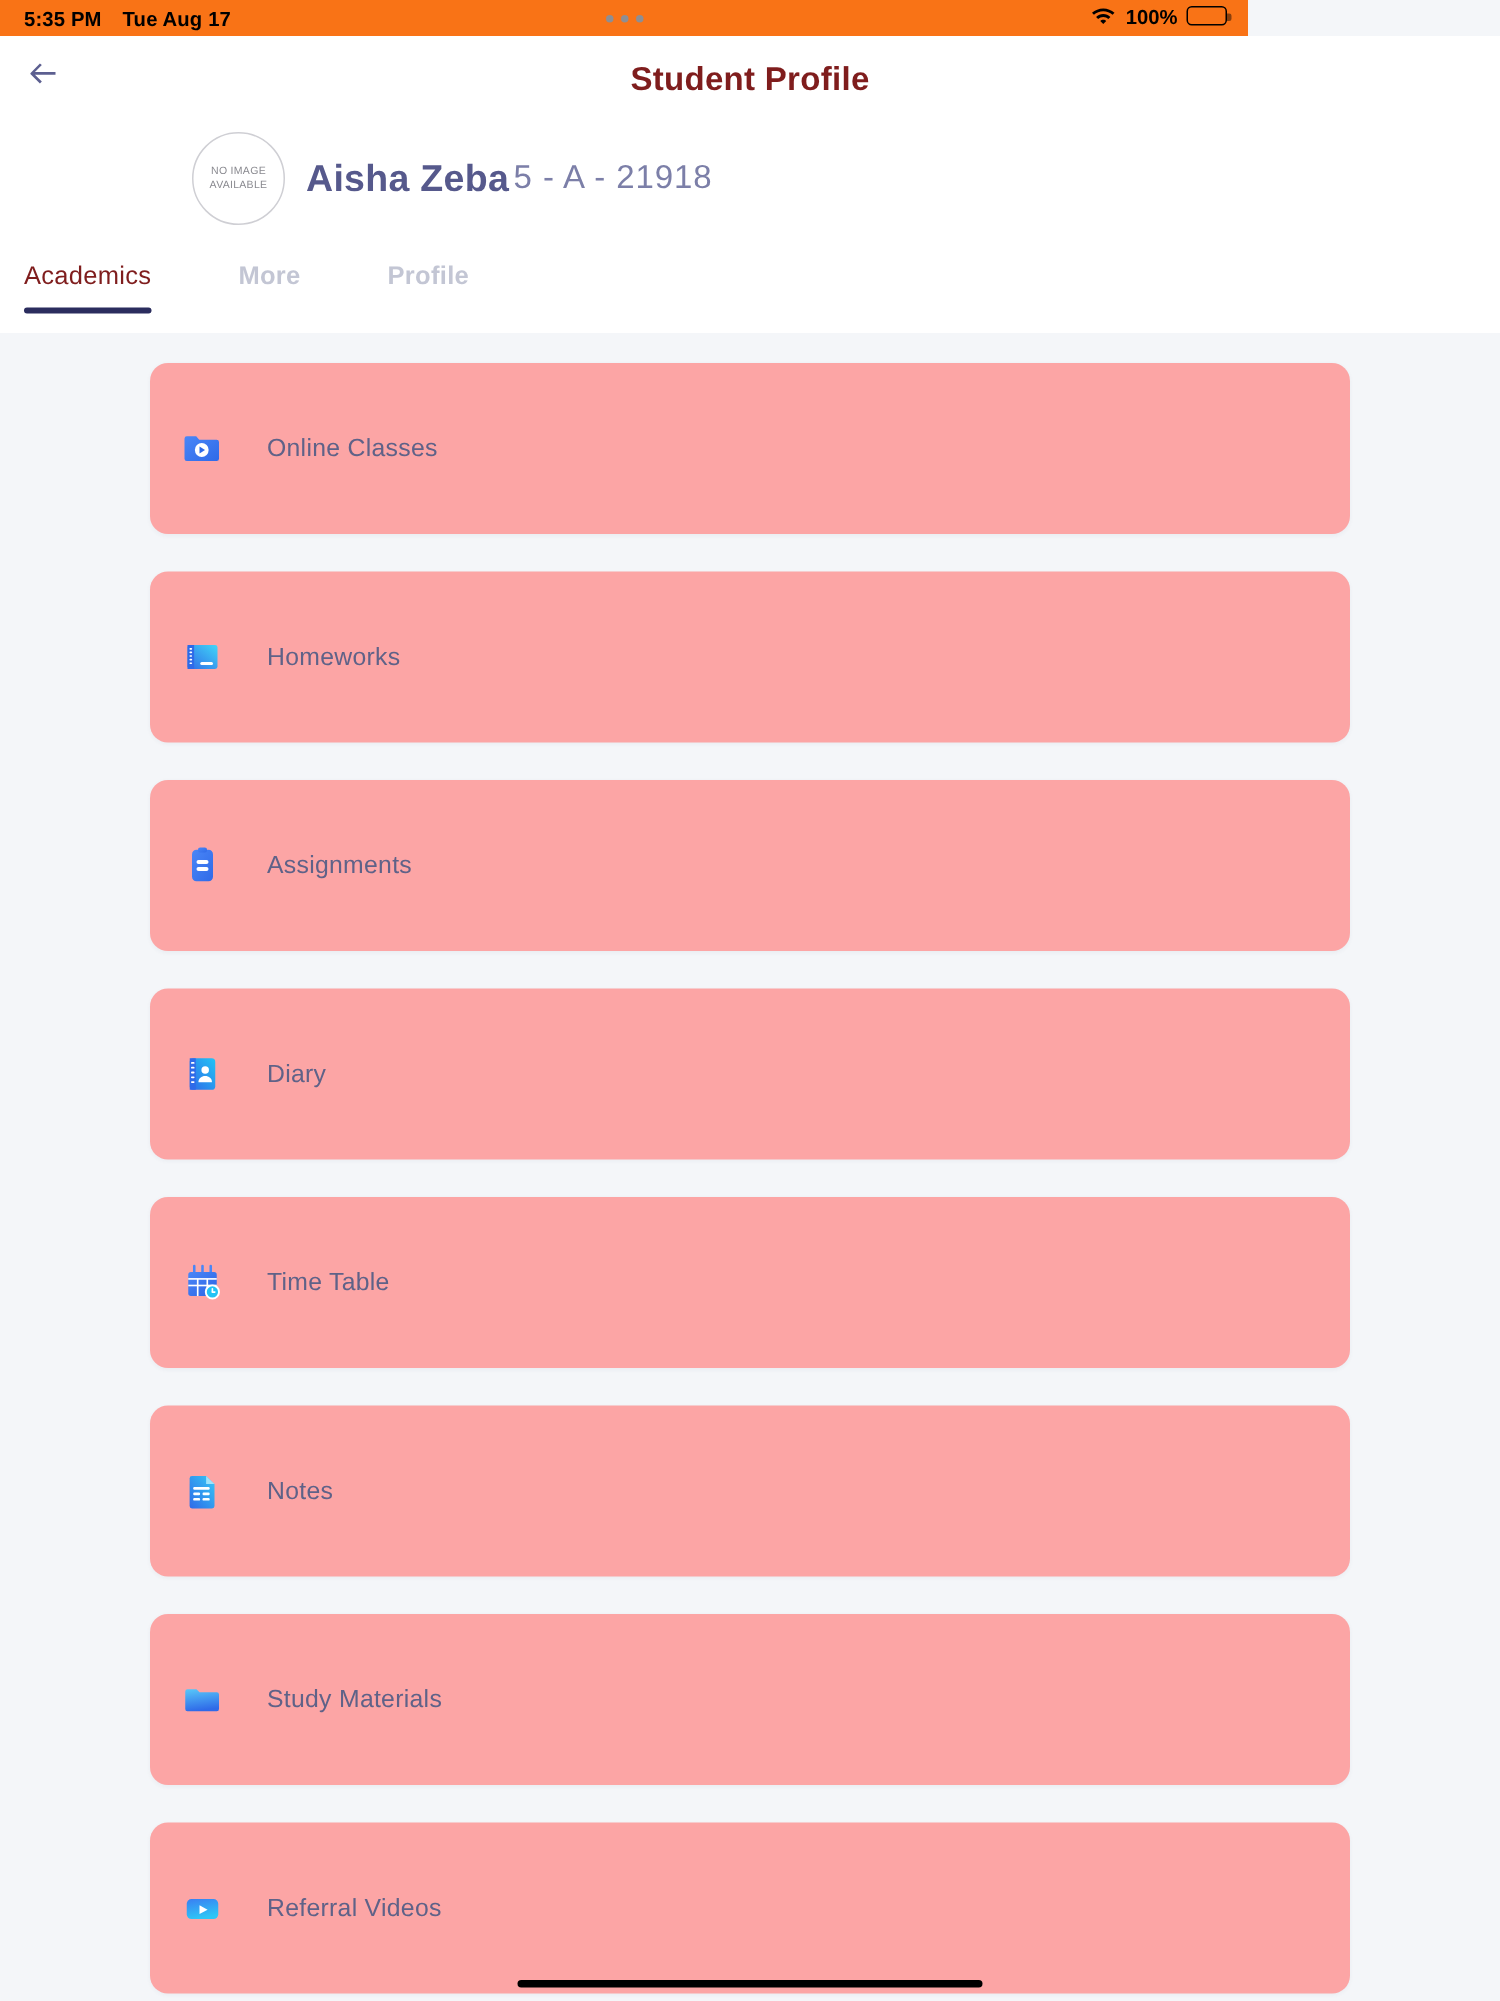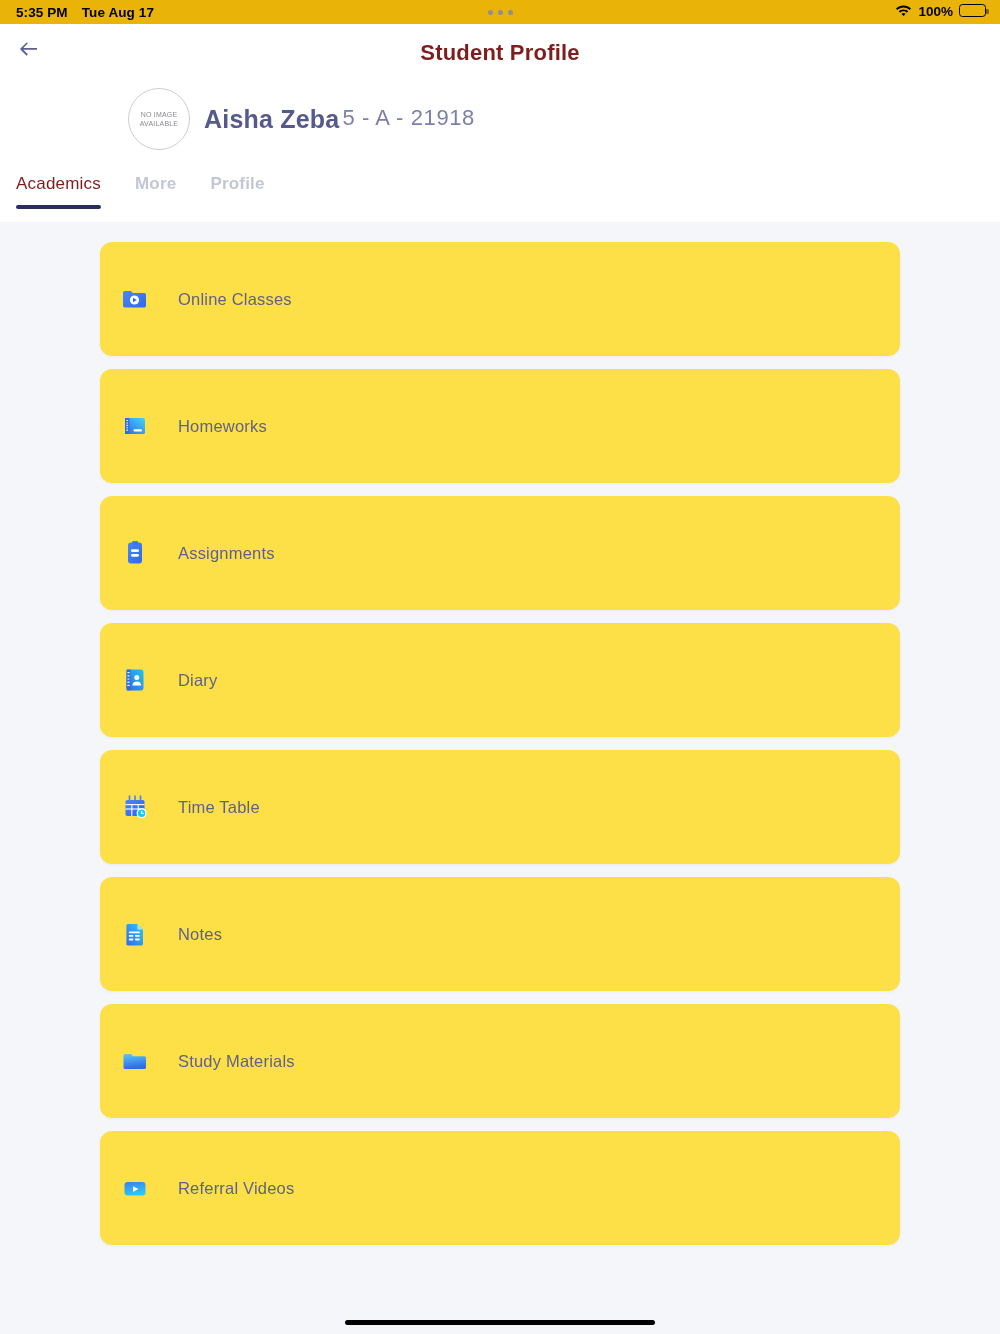--- a/index.html
+++ b/index.html
@@ -16,23 +16,23 @@
     position: relative;
     width: 1000px;
     height: 1334px;
     background: #f4f6f9;
   }
 
   
   .status-bar {
     position: absolute;
     top: 0; left: 0;
-    width: 1000px;
+    width: 832px;
     height: 24px;
-    background: #eab308;
+    background: #f97316;
     display: flex;
     align-items: center;
   }
   .status-left {
     position: absolute;
     left: 16px;
     display: flex;
     align-items: center;
     gap: 14px;
     font-size: 13.5px;
@@ -167,48 +167,48 @@
     padding-left: 16px;
   }
   .tab {
     position: relative;
     padding-bottom: 15px;
     font-size: 17px;
     cursor: pointer;
     letter-spacing: 0.2px;
   }
   .tab.active { color: #7f1d1d; font-weight: normal; }
-  .tab.inactive { color: #c3c6d4; font-weight: bold; }
+  .tab.inactive { color: #c3c6d4; font-weight: bold; margin-left: 24px; }
   .tab.active::after {
     content: "";
     position: absolute;
     left: 0; right: 0; bottom: 0;
     height: 4px;
     background: #2b2d5e;
     border-radius: 2px;
   }
 
   
   .content {
     position: absolute;
     top: 222px; left: 0;
     width: 1000px;
     height: 1112px;
     background: #f4f6f9;
     padding: 20px 100px 0 100px;
   }
   .card {
     height: 114px;
-    background: #fde047;
+    background: #fca5a5;
     border-radius: 12px;
     box-shadow: 0 1px 3px rgba(40,50,90,0.05);
     display: flex;
     align-items: center;
     padding-left: 20px;
-    margin-bottom: 13px;
+    margin-bottom: 25px;
     cursor: pointer;
   }
   .card-icon {
     width: 30px; height: 30px;
     flex: none;
     display: flex;
     align-items: center;
     justify-content: center;
   }
   .card-label {

